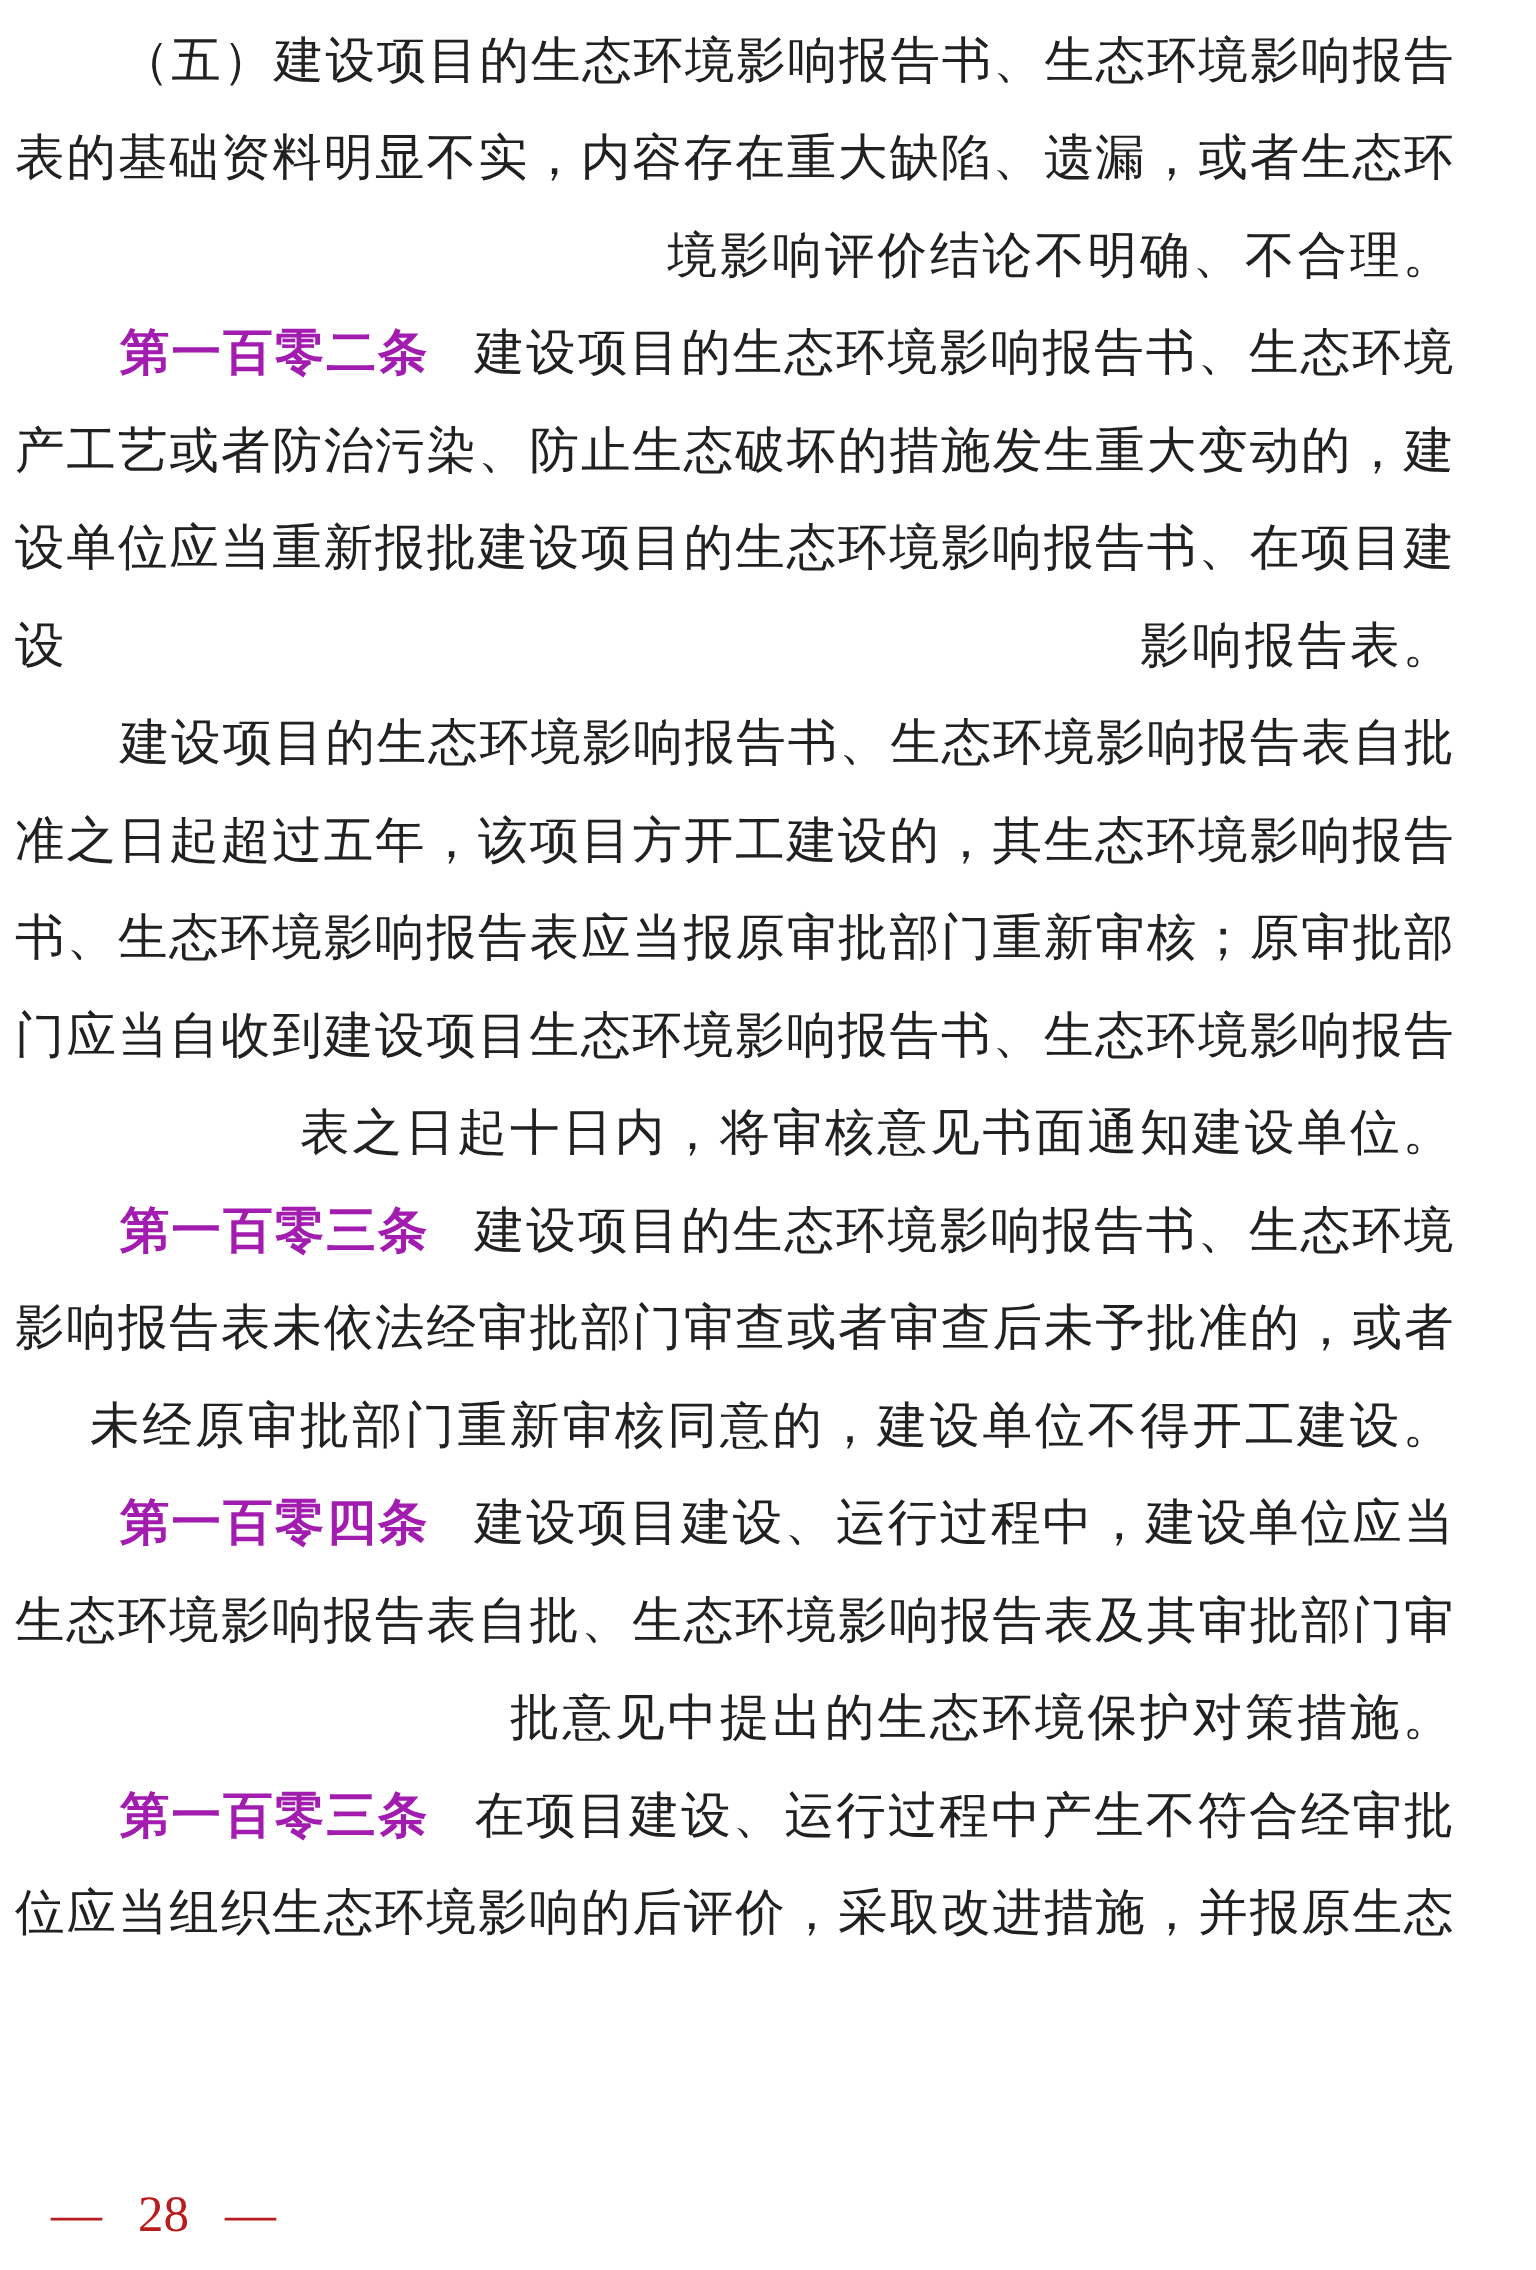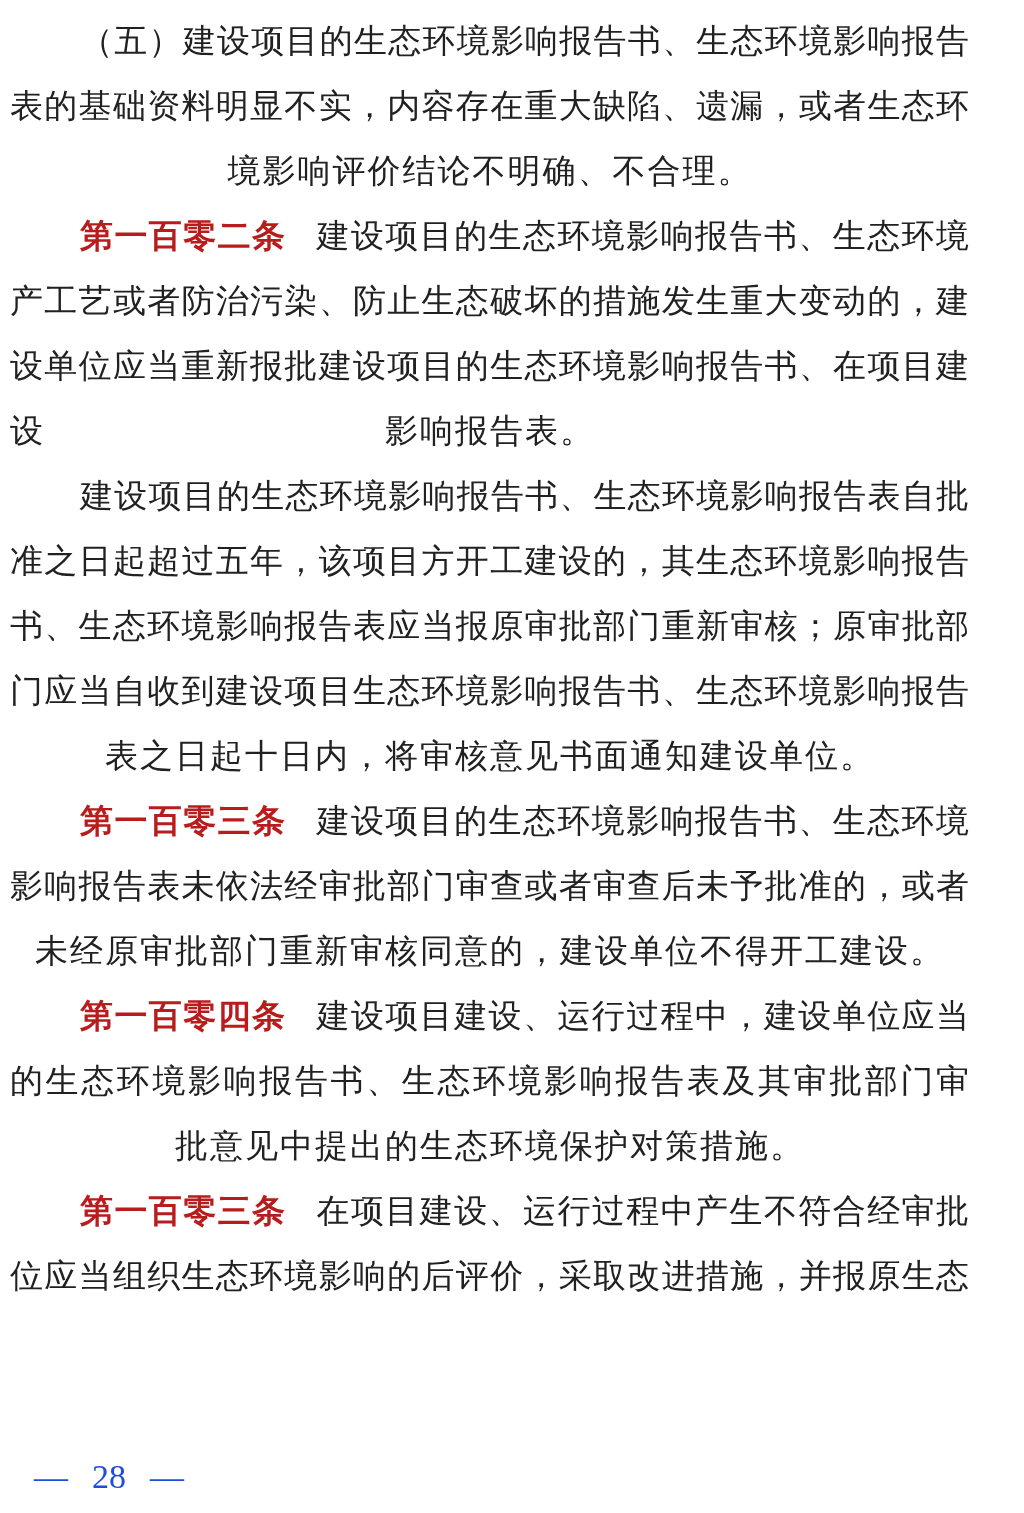--- a/index.html
+++ b/index.html
@@ -19,42 +19,42 @@
   .content {
     box-sizing: border-box;
     width: 996px;
     padding: 9px 26px 0 10px;
   }
   .line {
     height: 65px;
     line-height: 65px;
     font-size: 33px;
     letter-spacing: 2px;
-    text-align: center;
+    text-align: right;
   }
   .line.justify {
     text-align: justify;
     text-align-last: justify;
     letter-spacing: 1px;
   }
   .line.indent {
     text-indent: 70px;
   }
   .article-no {
     font-weight: bold;
-    color: #b91c1c;
+    color: #a21caf;
     margin-right: 30px;
   }
   .footer {
     position: absolute;
     left: 34px;
     bottom: 16px;
     font-size: 34px;
     line-height: 40px;
-    color: #1d4ed8;
+    color: #b91c1c;
     letter-spacing: 0;
     white-space: nowrap;
   }
   .footer .dash {
     display: inline-block;
   }
   .footer .page-num {
     display: inline-block;
     margin: 0 24px;
   }
@@ -78,21 +78,21 @@
     <div class="line justify"><span>准之日起超过五年，该项目方开工建设的，其生态环境影响报告</span></div>
     <div class="line justify"><span>书、生态环境影响报告表应当报原审批部门重新审核；原审批部</span></div>
     <div class="line justify"><span>门应当自收到建设项目生态环境影响报告书、生态环境影响报告</span></div>
     <div class="line"><span>表之日起十日内，将审核意见书面通知建设单位。</span></div>
 
     <div class="line justify indent"><span class="article-no">第一百零三条</span><span>建设项目的生态环境影响报告书、生态环境</span></div>
     <div class="line justify"><span>影响报告表未依法经审批部门审查或者审查后未予批准的，或者</span></div>
     <div class="line"><span>未经原审批部门重新审核同意的，建设单位不得开工建设。</span></div>
 
     <div class="line justify indent"><span class="article-no">第一百零四条</span><span>建设项目建设、运行过程中，建设单位应当</span></div>
-    <div class="line justify"><span>的生态环境影响报告书、生态环境影响报告表及其审批部门审</span></div>
+    <div class="line justify"><span>生态环境影响报告表自批、生态环境影响报告表及其审批部门审</span></div>
     <div class="line"><span>批意见中提出的生态环境保护对策措施。</span></div>
 
     <div class="line justify indent"><span class="article-no">第一百零三条</span><span>在项目建设、运行过程中产生不符合经审批</span></div>
     <div class="line justify"><span>位应当组织生态环境影响的后评价，采取改进措施，并报原生态</span></div>
 
   </div>
 
   <div class="footer">
     <span class="dash">—</span><span class="page-num">28</span><span class="dash">—</span>
   </div>

